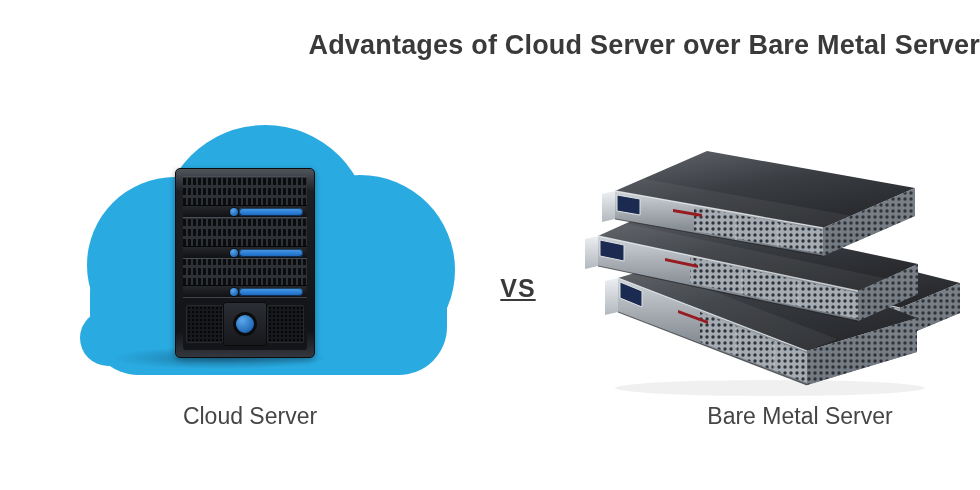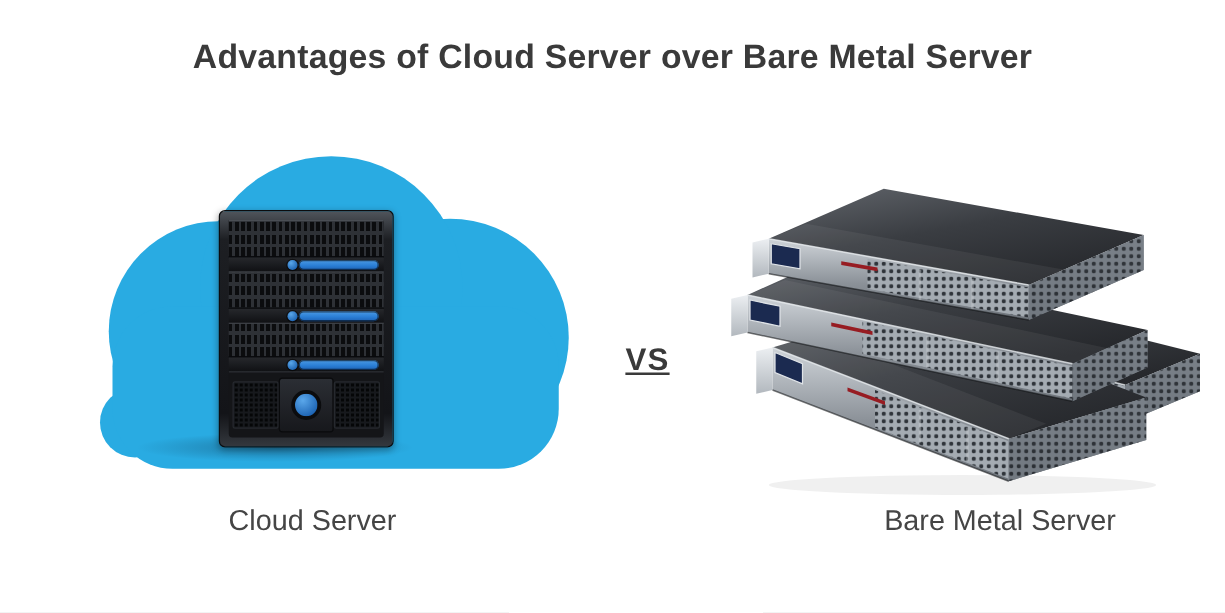--- a/index.html
+++ b/index.html
@@ -7,21 +7,21 @@
     --accent-blue:#2b7fd6;
     --title-text:#3a3a3a;
     --caption-text:#454545;
     --background:#ffffff;
   }
   *{margin:0;padding:0;box-sizing:border-box;}
   html,body{background:#e9e9e9;font-family:"Liberation Sans","DejaVu Sans",sans-serif;}
   .canvas{position:relative;width:980px;height:490px;background:var(--background,#fff);overflow:hidden;margin:0 auto;}
 
   
-  .title{position:absolute;left:0;right:0;top:30px;text-align:center;
+  .title{position:absolute;left:0;right:0;top:30px;text-align:right;
          font-size:27px;font-weight:700;color:var(--title-text,#3a3a3a);letter-spacing:.2px;}
   .vs{position:absolute;left:468px;top:274px;width:100px;text-align:center;
       font-size:25px;font-weight:700;color:var(--title-text,#3a3a3a);letter-spacing:1px;text-decoration:underline;}
   .caption{position:absolute;top:403px;width:260px;text-align:center;
            font-size:23px;font-weight:400;color:var(--caption-text,#454545);}
   .caption.left{left:120px;}
   .caption.right{left:670px;}
 
   
   .cloud-figure{position:absolute;left:75px;top:125px;width:380px;height:253px;}

